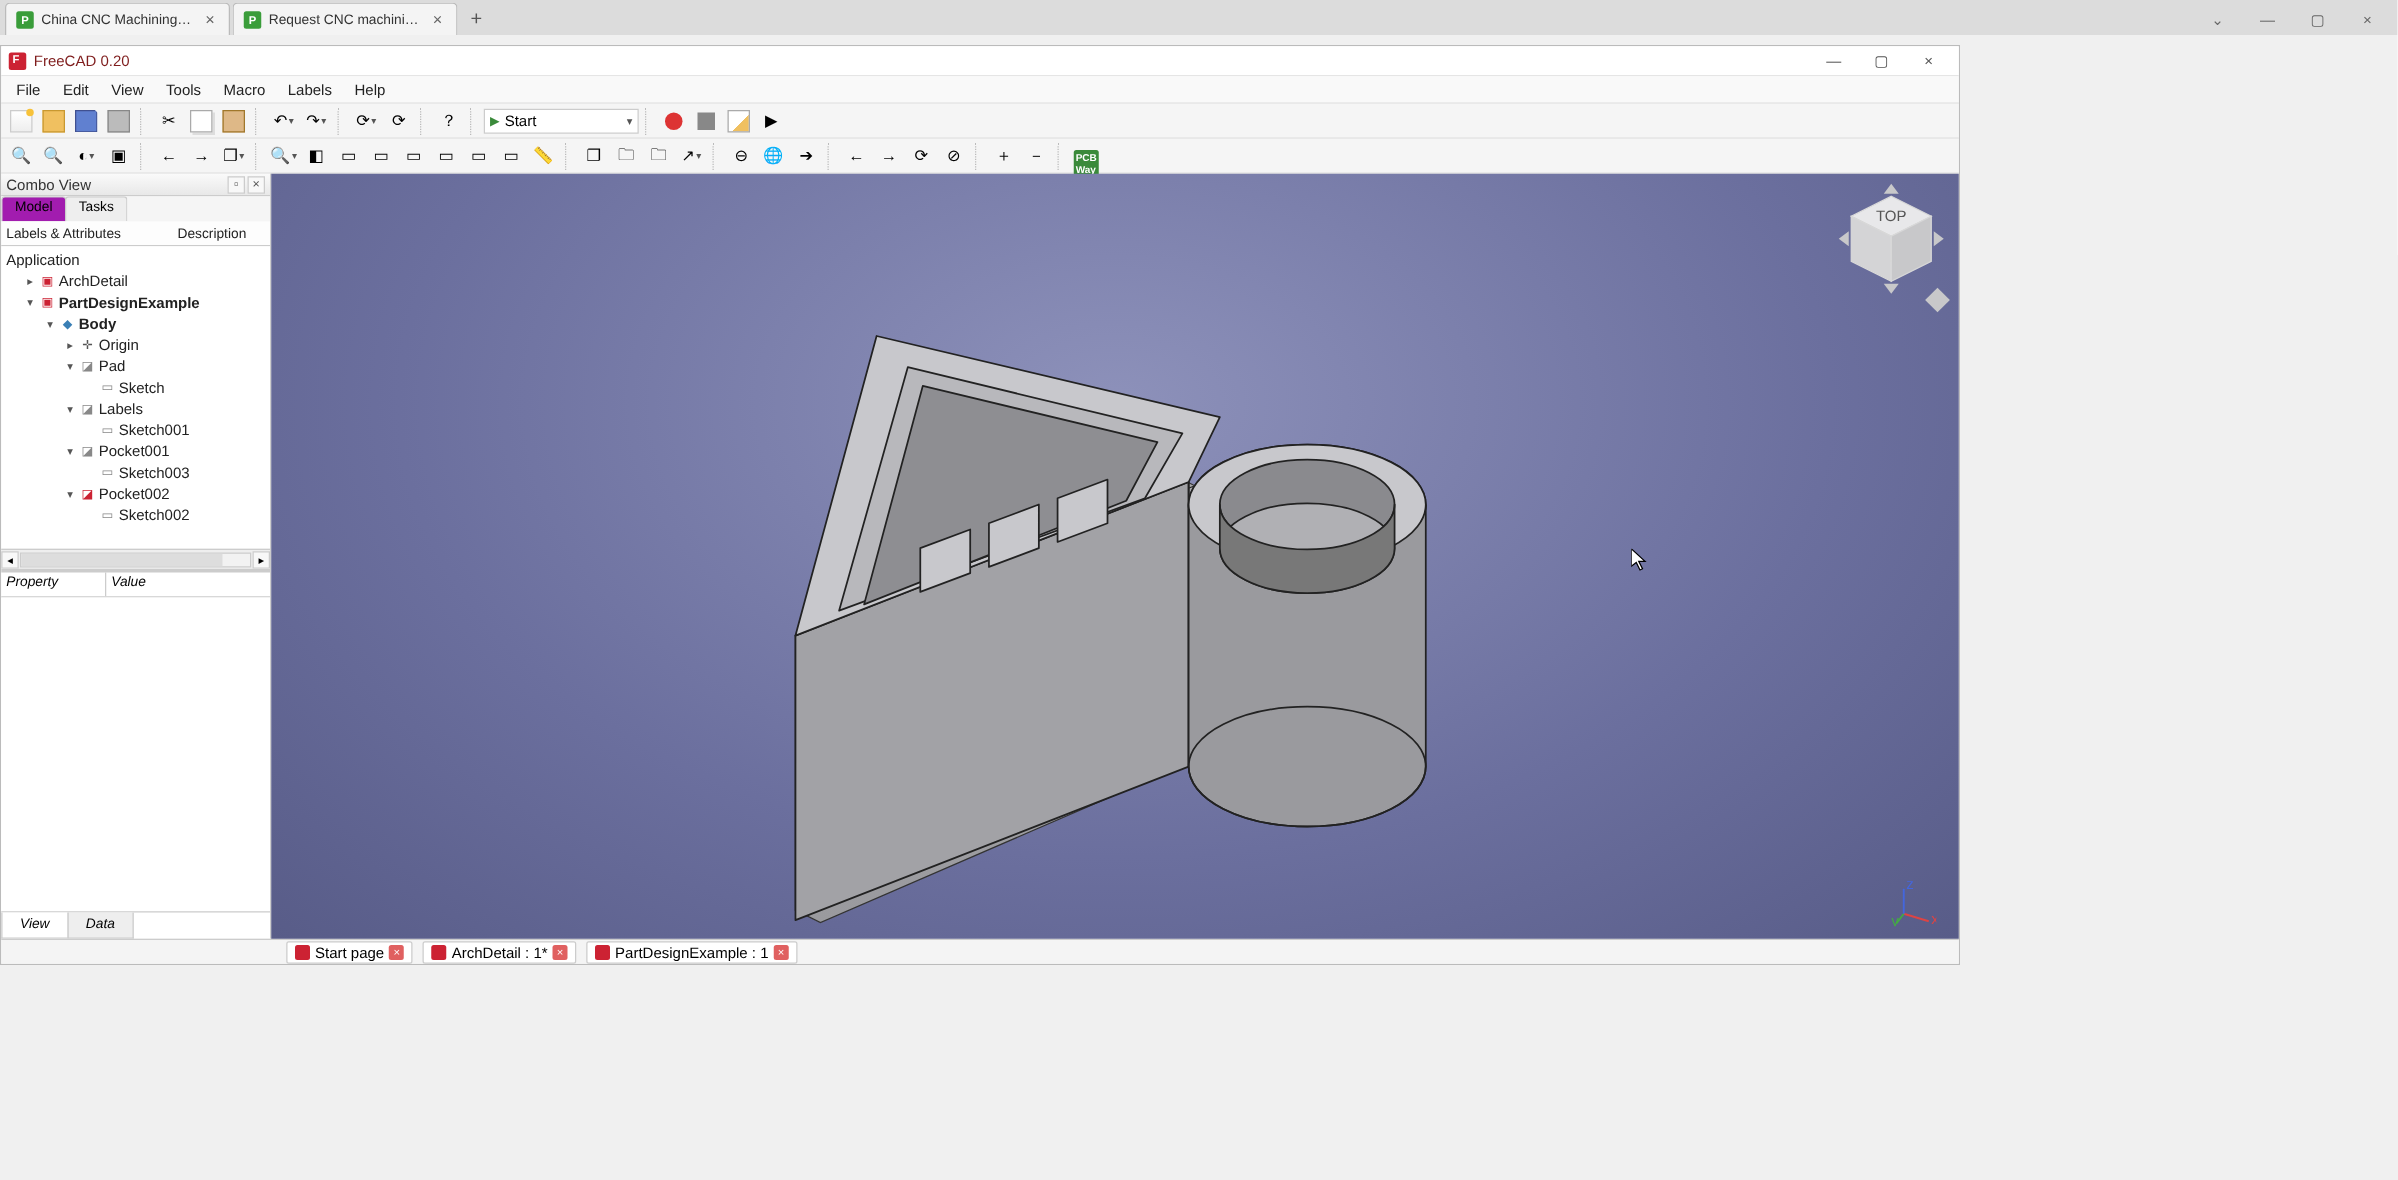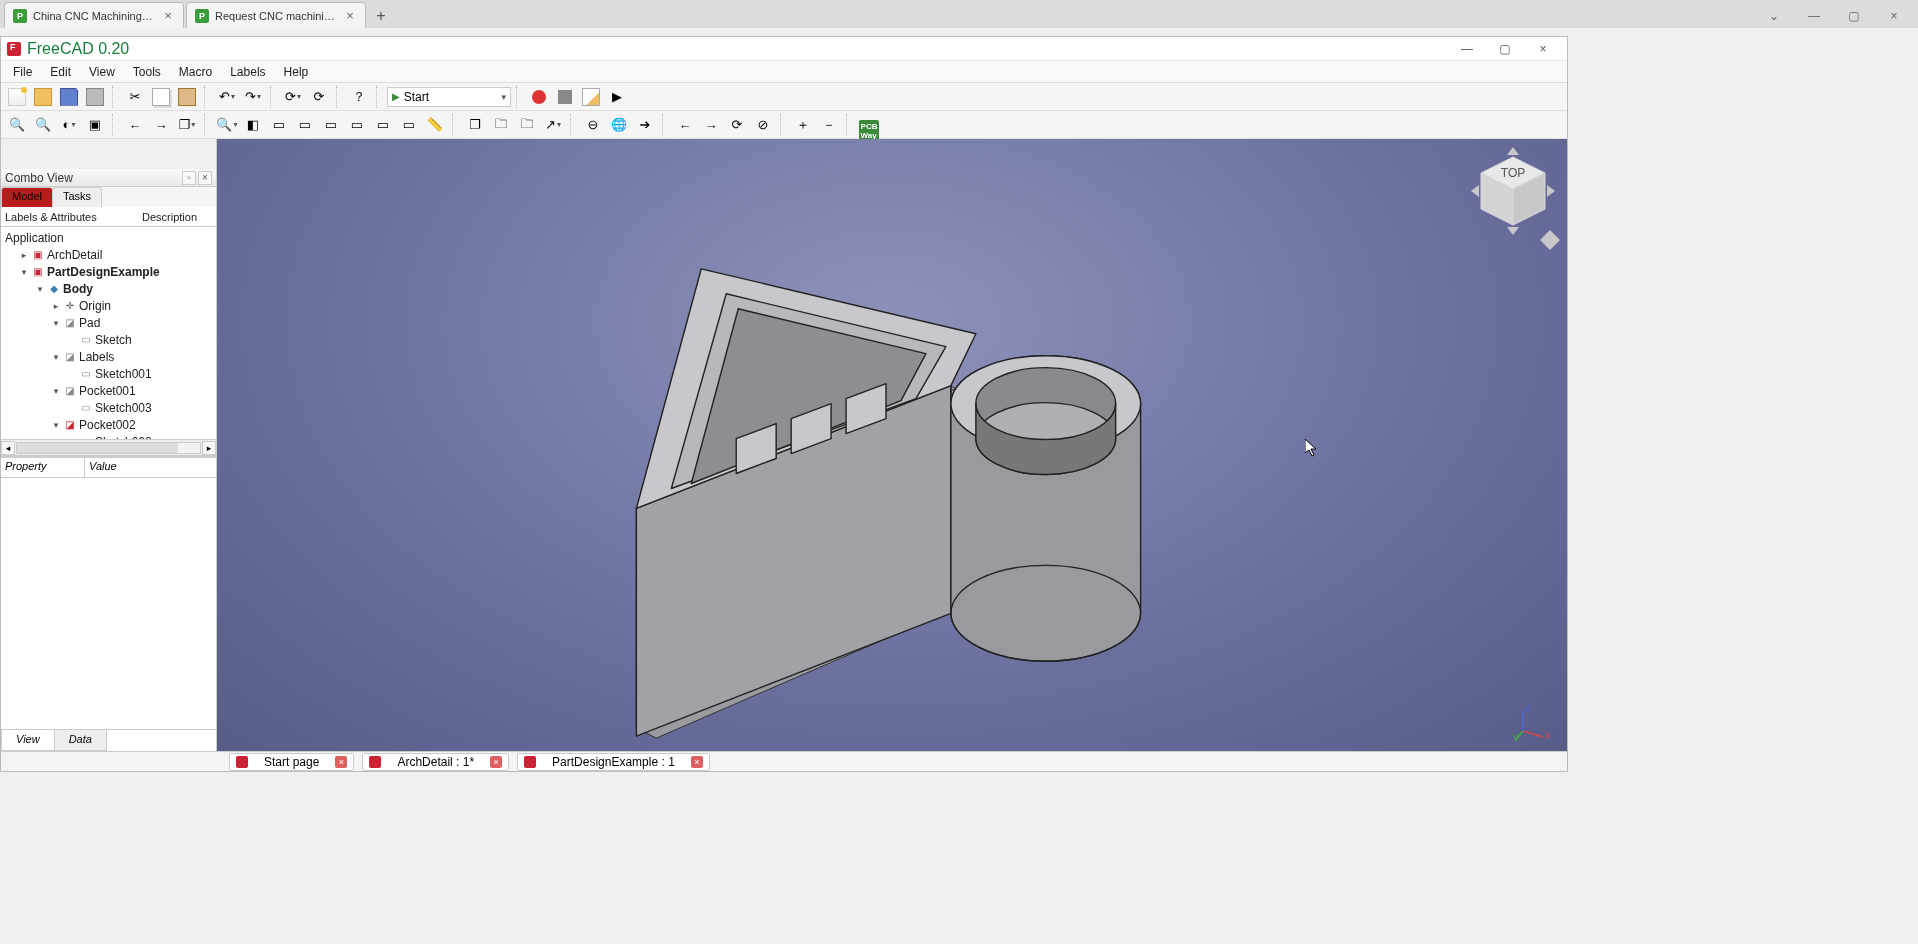--- a/index.html
+++ b/index.html
@@ -13,21 +13,21 @@
 .browser-tab .close { width: 14px; height: 14px; display:flex;align-items:center;justify-content:center; color:#666; font-size:13px; cursor:pointer;}
 .new-tab { width: 26px; height: 24px; display:flex;align-items:center;justify-content:center; color:#555; font-size:16px; cursor:pointer;}
 .browser-controls { margin-left:auto; display:flex; gap:8px; padding-right:8px; align-items: center; }
 .browser-controls span { width: 32px; height: 24px; display:flex;align-items:center;justify-content:center; color:#666; cursor:pointer; font-size:12px;}
 
 
 .freecad-window { position: absolute; left: 0; top: 36px; width: 1568px; height: 736px; background: #fdfdfd; border: 1px solid #bbb; display:flex; flex-direction:column; }
 .fc-titlebar { height: 24px; display:flex; align-items:center; padding: 0 6px; background: #fff; border-bottom: 1px solid #e5e5e5; }
 .fc-titlebar .fc-icon { width:14px; height:14px; background:#c23; border-radius:2px; margin-right:6px; display:inline-block; position:relative;}
 .fc-titlebar .fc-icon::after{content:"F";position:absolute;left:3px;top:0;color:#fff;font-size:9px;font-weight:bold;}
-.fc-titlebar .title { flex:1; font-size: 16px; color:#15803d; }
+.fc-titlebar .title { flex:1; font-size: 12px; color:#7f1d1d; }
 .fc-titlebar .win-controls { display:flex; gap:2px; }
 .fc-titlebar .win-controls span { width: 36px; height: 22px; display:flex;align-items:center;justify-content:center; color:#555; cursor:pointer; font-size:12px;}
 
 .fc-menubar { height: 22px; display:flex; align-items:center; padding: 0 4px; gap: 2px; background:#f9f9f9; border-bottom: 1px solid #ddd;}
 .fc-menubar .menu-item { padding: 2px 8px; cursor:pointer; color:#222; font-size: 12px;}
 
 .fc-toolbar { height: 28px; display:flex; align-items:center; padding: 0 4px; gap: 2px; background:#f5f5f5; border-bottom: 1px solid #ddd; }
 .tb-btn { width: 24px; height: 24px; display:flex;align-items:center;justify-content:center; border-radius:2px; cursor:pointer; position:relative;}
 .tb-sep { width: 6px; height: 22px; border-left: 1px dotted #bbb; margin: 0 3px; }
 .wb-select { width: 124px; height: 20px; border:1px solid #ccc; background:#fff; display:flex;align-items:center; padding:0 4px; gap:4px; font-size:12px; cursor:pointer;}
@@ -41,25 +41,25 @@
 .ic-save { background:#6080d0; border:1px solid #405090; clip-path: polygon(0 0,85% 0,100% 15%,100% 100%,0 100%);}
 .ic-print { background:#bbb; border:1px solid #888;}
 .ic-copy { background:#fff; border:1px solid #aaa; box-shadow: 2px 2px 0 #ddd;}
 .ic-paste { background:#deb887; border:1px solid #a0772b;}
 .ic-record { width:14px;height:14px;background:#d33;border-radius:50%;}
 .ic-stoprec { width:14px;height:14px;background:#888;}
 .ic-editmacro { background:linear-gradient(135deg,#fff 60%,#f0c060 60%);border:1px solid #aaa;}
 
 .fc-body { flex:1; display:flex; min-height:0; }
 .combo-panel { width: 216px; display:flex; flex-direction:column; border-right:1px solid #ccc; background:#f0f0f0;}
-.combo-header { height: 18px; background:linear-gradient(#fafafa,#e8e8e8); border-bottom:1px solid #ccc; display:flex;align-items:center; padding:0 4px; font-size:11px; color:#333;margin-top:30px;}
+.combo-header { height: 18px; background:linear-gradient(#fafafa,#e8e8e8); border-bottom:1px solid #ccc; display:flex;align-items:center; padding:0 4px; font-size:11px; color:#333;}
 .combo-header .sp { margin-left:auto; display:flex; gap:2px;}
 .combo-header .sp span{ width:14px;height:14px;display:flex;align-items:center;justify-content:center;cursor:pointer;font-size:10px;color:#555;border:1px solid #ccc;background:#f8f8f8;}
 .combo-tabs { display:flex; height: 20px; background:#f5f5f5; }
-.combo-tabs .ct { padding:2px 10px; font-size:11px; border:1px solid #ccc; border-bottom:none; background:#b91c1c; cursor:pointer; margin-right:-1px; border-radius:3px 3px 0 0;}
+.combo-tabs .ct { padding:2px 10px; font-size:11px; border:1px solid #ccc; border-bottom:none; background:#a21caf; cursor:pointer; margin-right:-1px; border-radius:3px 3px 0 0;}
 .combo-tabs .ct:not(.active){background:#eee;}
 .combo-tree-head { height: 20px; display:flex; align-items:center; border-bottom:1px solid #ccc; background:#fdfdfd; padding:0 4px;}
 .combo-tree-head span{ font-size:11px; color:#222;}
 .combo-tree-head .col2{ margin-left:auto; width:70px;}
 .tree { flex:1; overflow:auto; background:#fff; padding:2px 0; }
 .tree-row { height: 17px; display:flex;align-items:center; padding-left:4px; gap:2px; white-space:nowrap; font-size:11px; color:#222; cursor:pointer;}
 .tree-row .exp { width:10px; text-align:center; color:#555; font-size:9px;}
 .tree-row .node-ic{ width:14px;height:14px;display:inline-flex;align-items:center;justify-content:center;font-size:10px;}
 .tree-row .lbl{ }
 .tree-row.bold .lbl{ font-weight:bold;}
@@ -77,21 +77,21 @@
 .prop-tabs{ height:22px; display:flex; border-top:1px solid #ccc;}
 .prop-tabs .pt{ padding:3px 14px; font-size:11px; border:1px solid #ccc; border-top:none; background:#eee; cursor:pointer; margin-right:-1px;}
 .prop-tabs .pt.active{background:#fff;}
 
 .viewport { flex:1; position:relative; overflow:hidden; background: radial-gradient(ellipse at 50% 30%, #8d91ba 0%, #6b6f9e 60%, #585c88 100%);}
 .viewport svg.model { position:absolute; inset:0; }
 .navcube { position:absolute; top:6px; right:6px; width:96px; height:108px; }
 .axes { position:absolute; bottom:10px; right:18px; width:36px;height:36px;}
 
 .fc-statusbar { height: 20px; background:#f4f4f4; border-top:1px solid #ccc; display:flex; align-items:center; padding:0 4px; gap:8px; font-size:11px;}
-.doc-tab { display:flex; align-items:center; gap:16px; padding:1px 6px; border:1px solid #ccc; background:#fff; border-radius:2px;}
+.doc-tab { display:flex; align-items:center; gap:4px; padding:1px 6px; border:1px solid #ccc; background:#fff; border-radius:2px;}
 .doc-tab .dic{width:12px;height:12px;background:#c23;border-radius:2px;}
 .doc-tab .dclose{width:12px;height:12px;background:#e06060;color:#fff;display:flex;align-items:center;justify-content:center;font-size:9px;border-radius:2px;cursor:pointer;}
 
 .cursor { position:absolute; width:14px;height:20px; pointer-events:none; }
 .cursor::before{content:"";position:absolute;left:0;top:0;border-left:2px solid #000;border-top:2px solid #000;width:0;height:0;
   border-style:solid;border-width:0 5px 14px 0;border-color:transparent transparent #000 transparent; transform:rotate(-45deg) translate(-2px,-2px); display:none;}
 .cursor svg{position:absolute;left:0;top:0;}
 </style>
 </head>
 <body>

